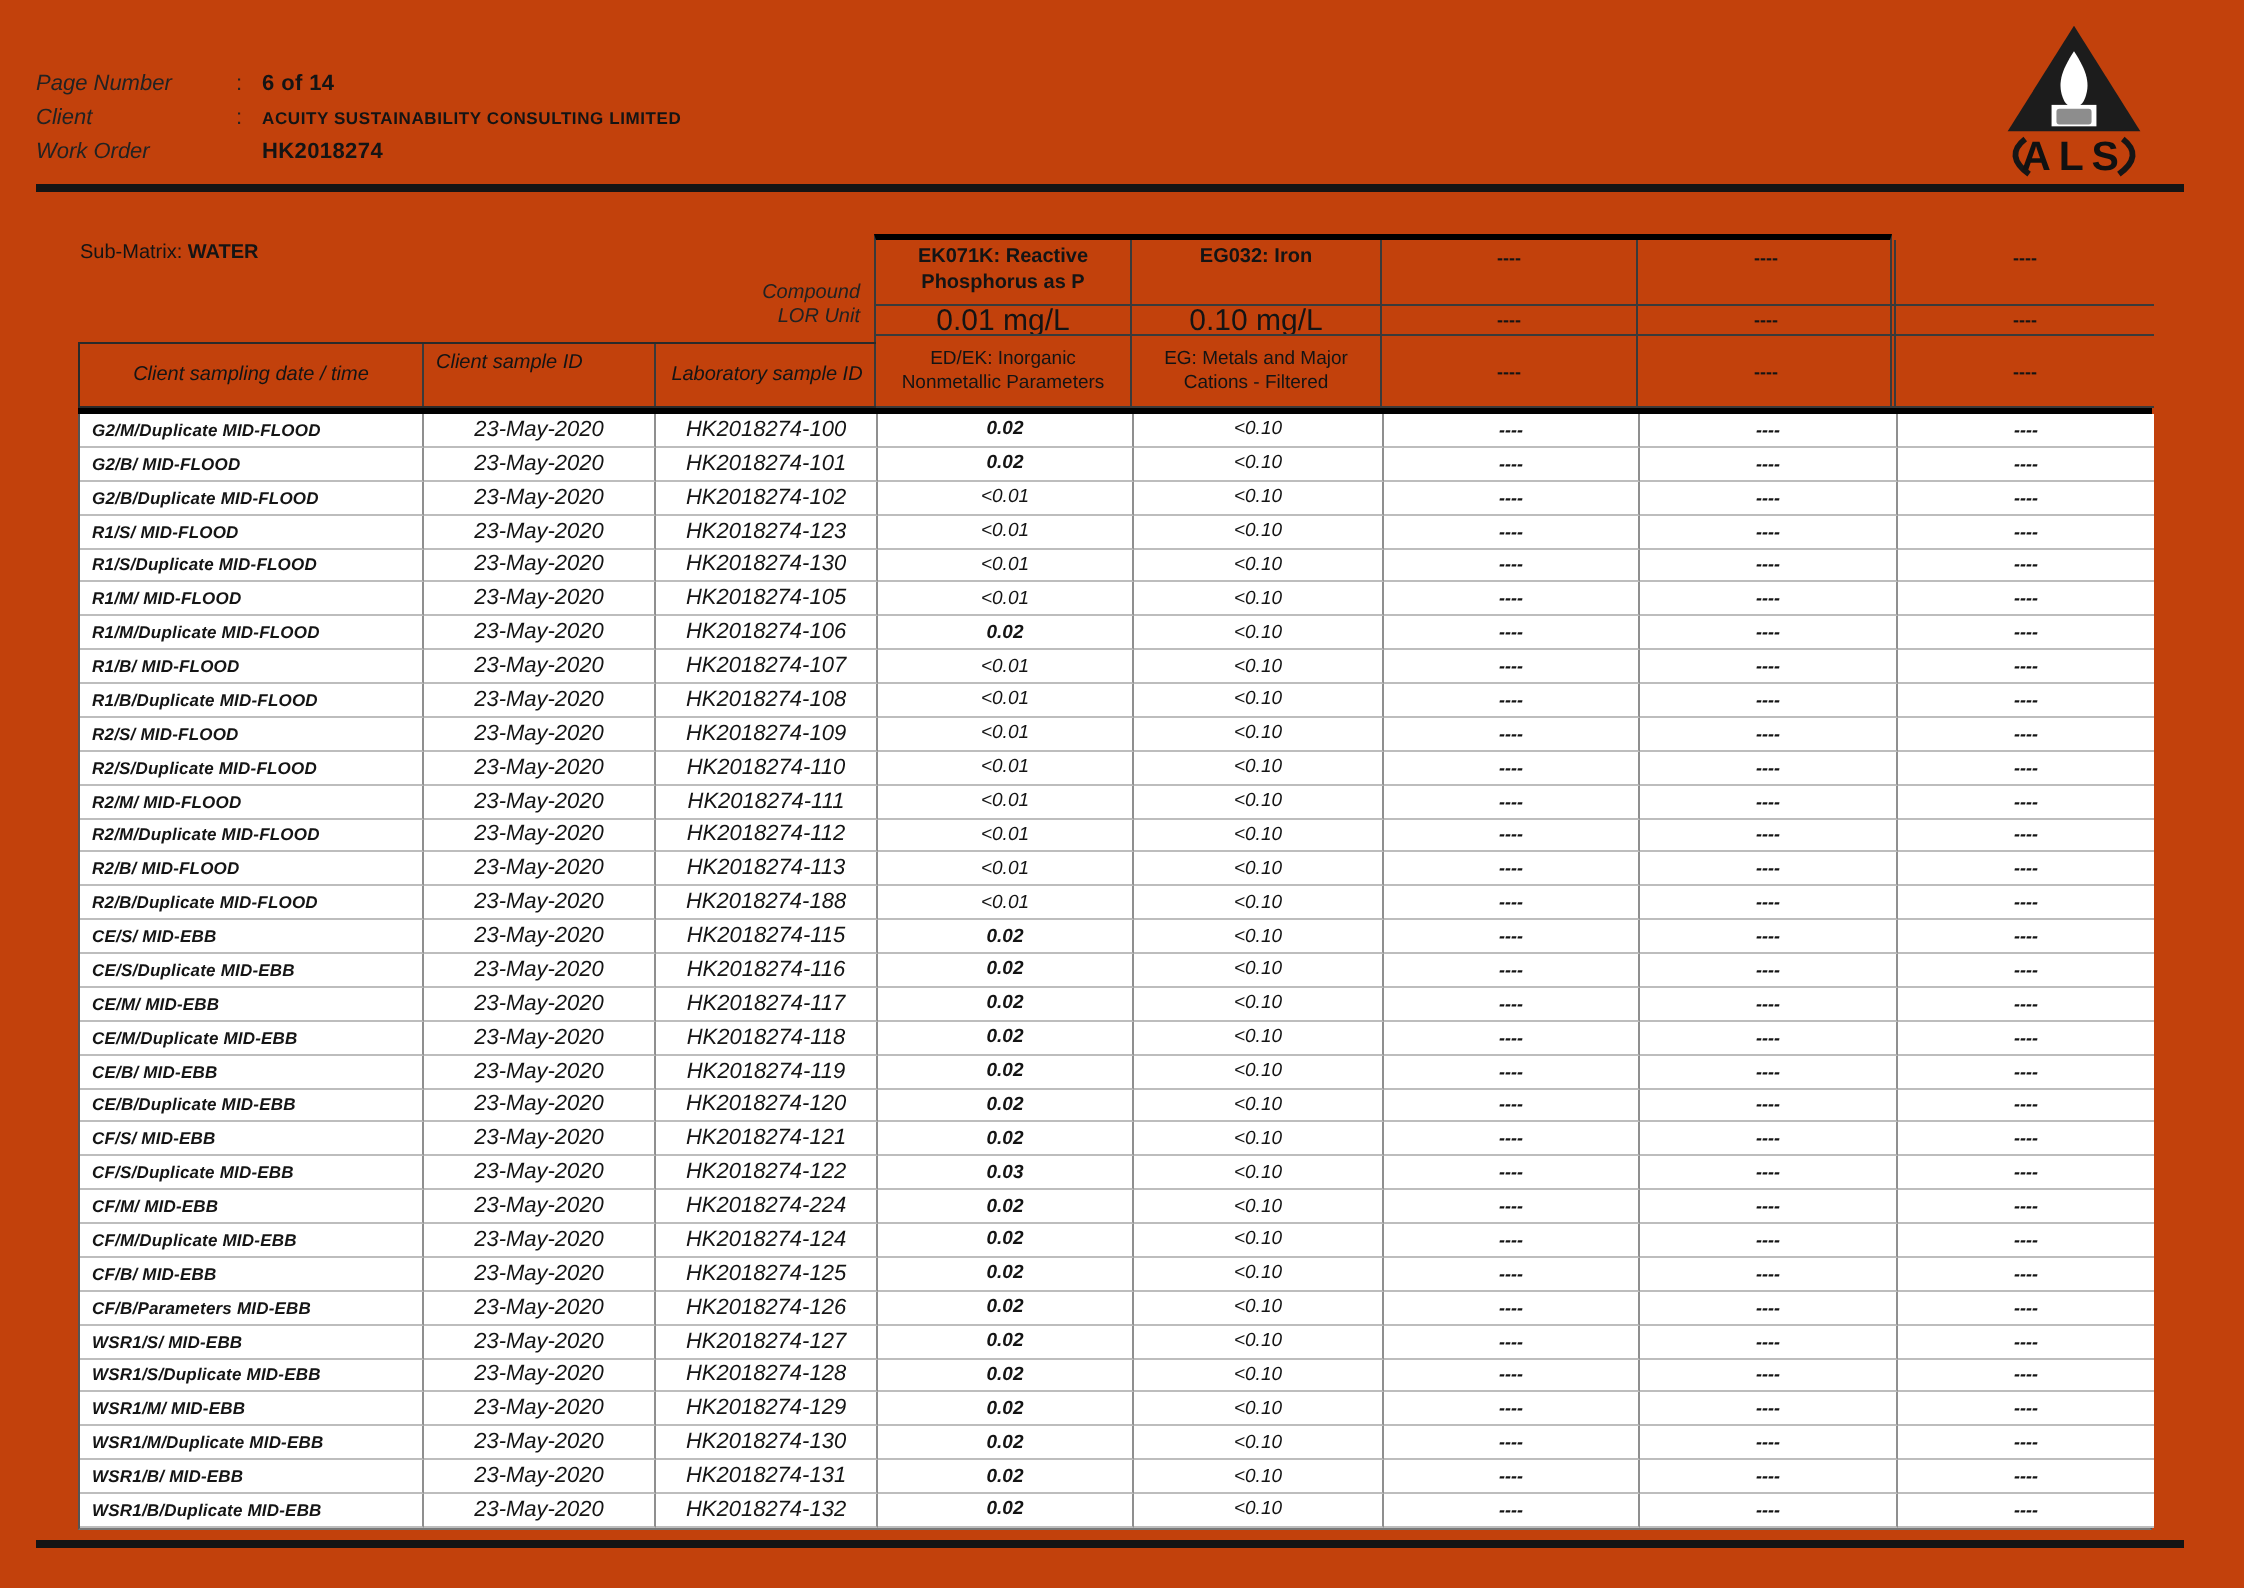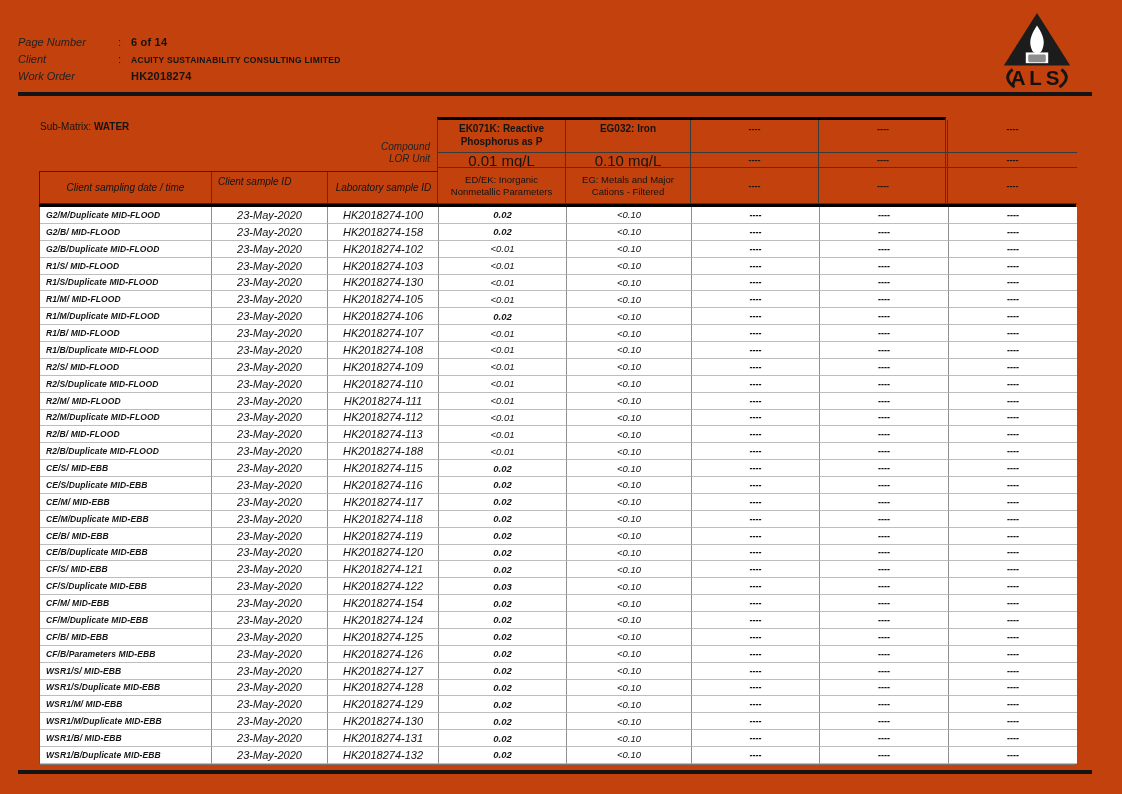--- a/index.html
+++ b/index.html
@@ -167,21 +167,21 @@
       <div class="cell c-val bold">0.02</div>
       <div class="cell c-val">&lt;0.10</div>
       <div class="cell c-val dash">----</div>
       <div class="cell c-val dash">----</div>
       <div class="cell c-val dash">----</div>
     </div>
 
     <div class="row">
       <div class="cell c-id">G2/B/ MID-FLOOD</div>
       <div class="cell c-date">23-May-2020</div>
-      <div class="cell c-lab">HK2018274-158</div>
+      <div class="cell c-lab">HK2018274-101</div>
       <div class="cell c-val bold">0.02</div>
       <div class="cell c-val">&lt;0.10</div>
       <div class="cell c-val dash">----</div>
       <div class="cell c-val dash">----</div>
       <div class="cell c-val dash">----</div>
     </div>
 
     <div class="row">
       <div class="cell c-id">G2/B/Duplicate MID-FLOOD</div>
       <div class="cell c-date">23-May-2020</div>
@@ -189,21 +189,21 @@
       <div class="cell c-val">&lt;0.01</div>
       <div class="cell c-val">&lt;0.10</div>
       <div class="cell c-val dash">----</div>
       <div class="cell c-val dash">----</div>
       <div class="cell c-val dash">----</div>
     </div>
 
     <div class="row">
       <div class="cell c-id">R1/S/ MID-FLOOD</div>
       <div class="cell c-date">23-May-2020</div>
-      <div class="cell c-lab">HK2018274-103</div>
+      <div class="cell c-lab">HK2018274-123</div>
       <div class="cell c-val">&lt;0.01</div>
       <div class="cell c-val">&lt;0.10</div>
       <div class="cell c-val dash">----</div>
       <div class="cell c-val dash">----</div>
       <div class="cell c-val dash">----</div>
     </div>
 
     <div class="row">
       <div class="cell c-id">R1/S/Duplicate MID-FLOOD</div>
       <div class="cell c-date">23-May-2020</div>
@@ -409,21 +409,21 @@
       <div class="cell c-val bold">0.03</div>
       <div class="cell c-val">&lt;0.10</div>
       <div class="cell c-val dash">----</div>
       <div class="cell c-val dash">----</div>
       <div class="cell c-val dash">----</div>
     </div>
 
     <div class="row">
       <div class="cell c-id">CF/M/ MID-EBB</div>
       <div class="cell c-date">23-May-2020</div>
-      <div class="cell c-lab">HK2018274-154</div>
+      <div class="cell c-lab">HK2018274-224</div>
       <div class="cell c-val bold">0.02</div>
       <div class="cell c-val">&lt;0.10</div>
       <div class="cell c-val dash">----</div>
       <div class="cell c-val dash">----</div>
       <div class="cell c-val dash">----</div>
     </div>
 
     <div class="row">
       <div class="cell c-id">CF/M/Duplicate MID-EBB</div>
       <div class="cell c-date">23-May-2020</div>

